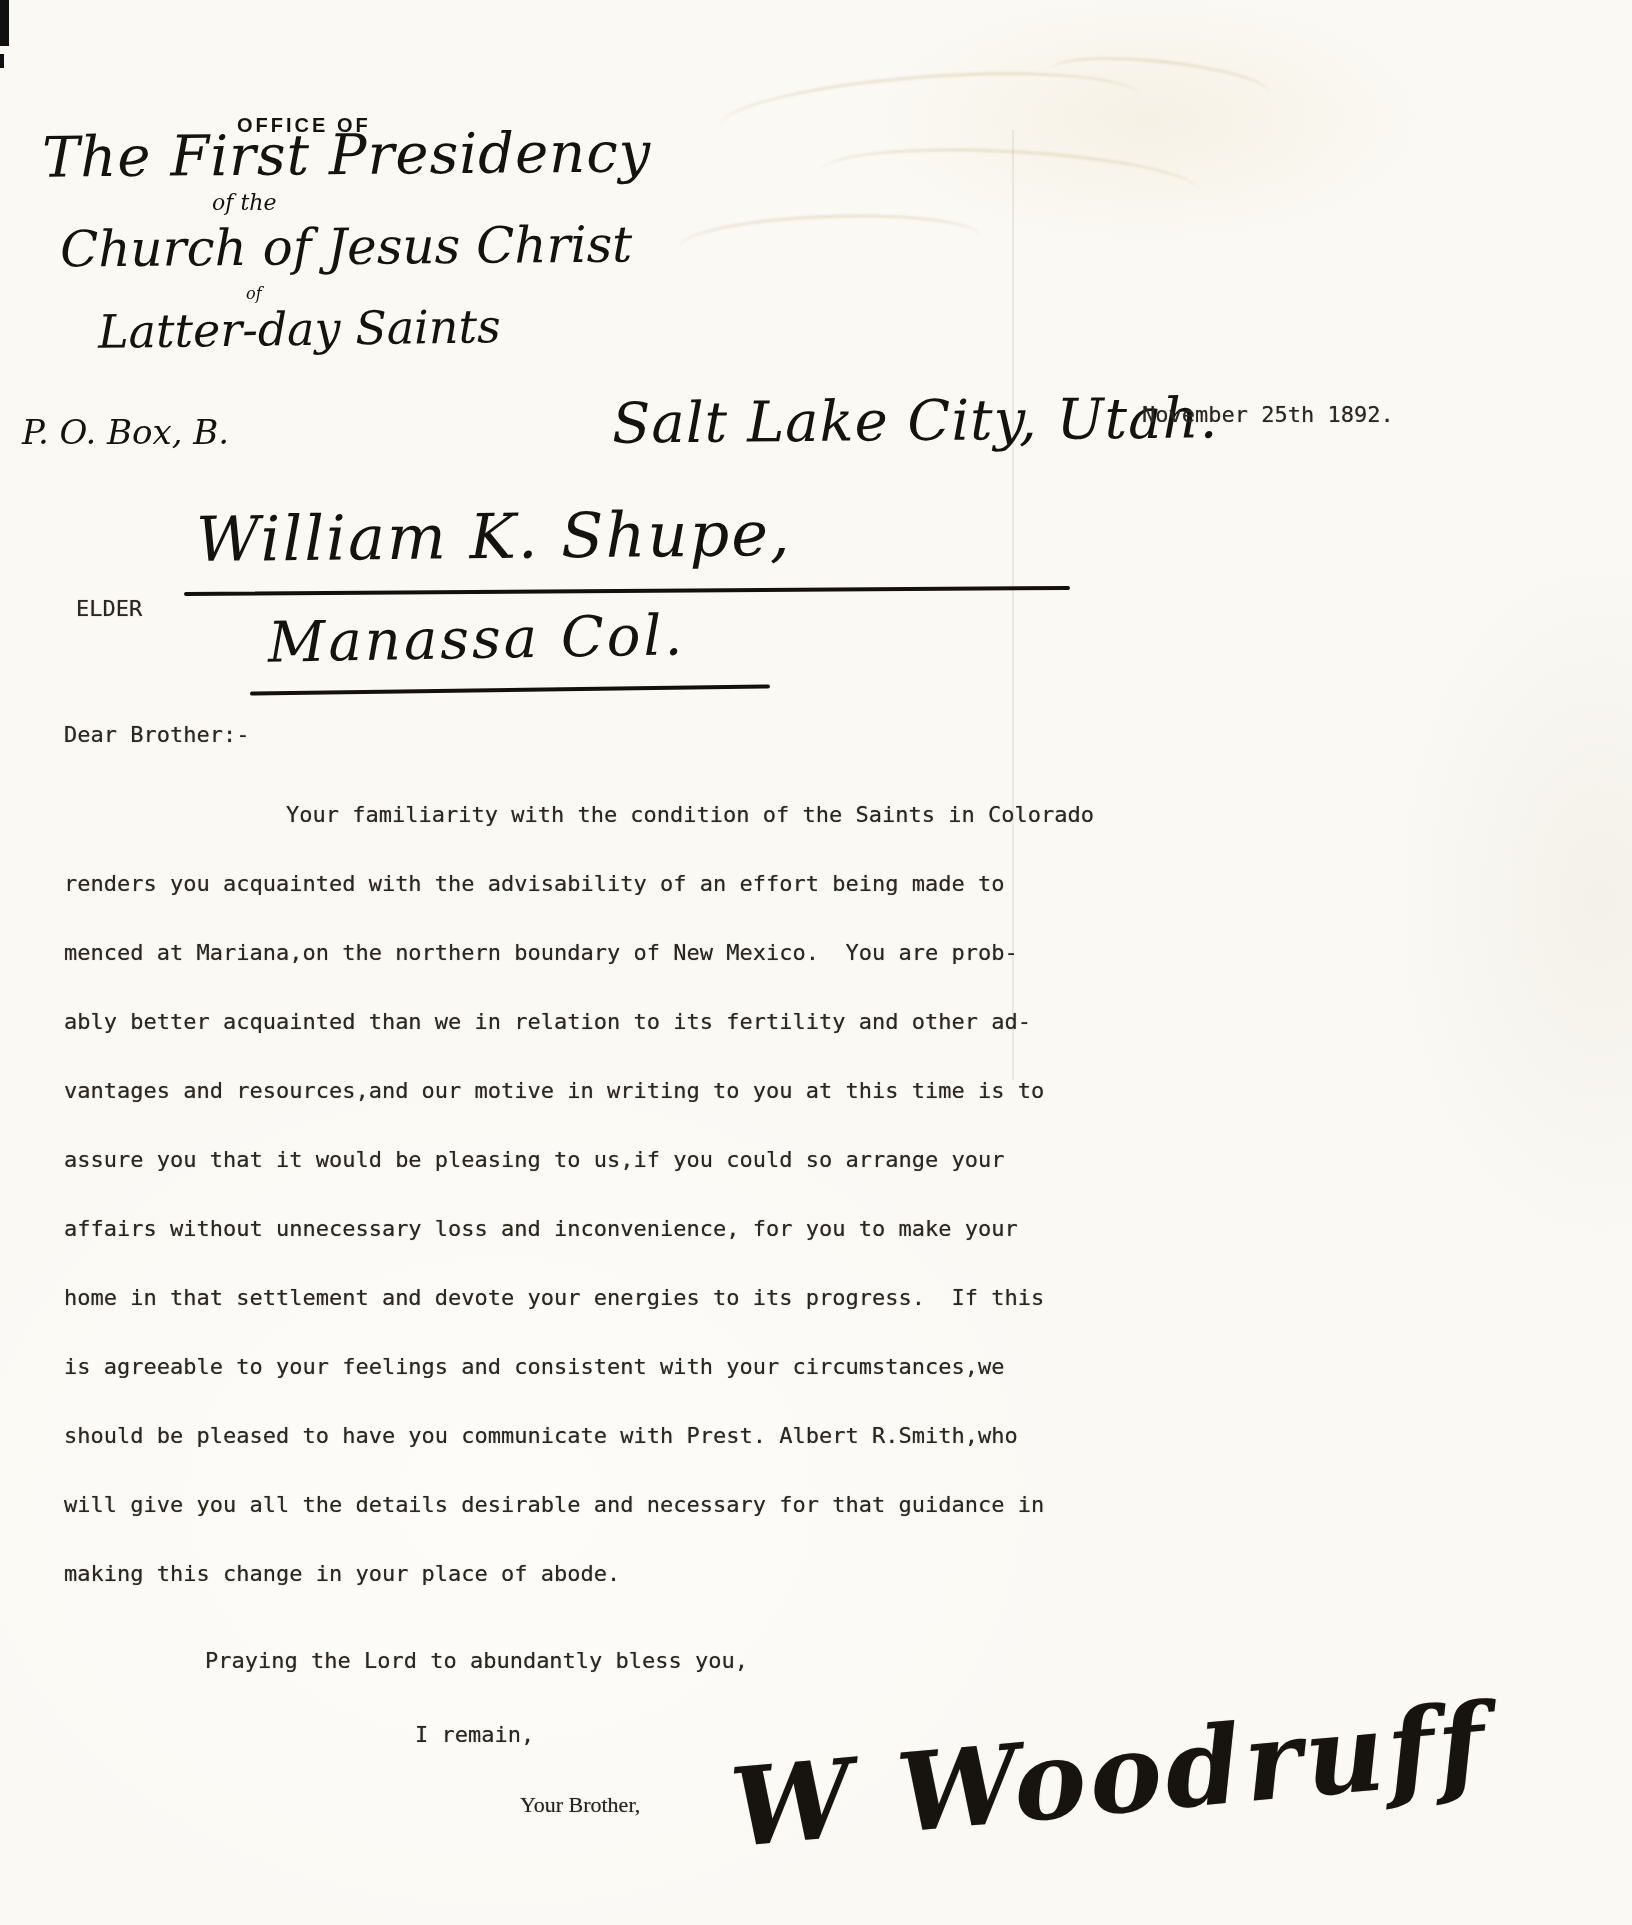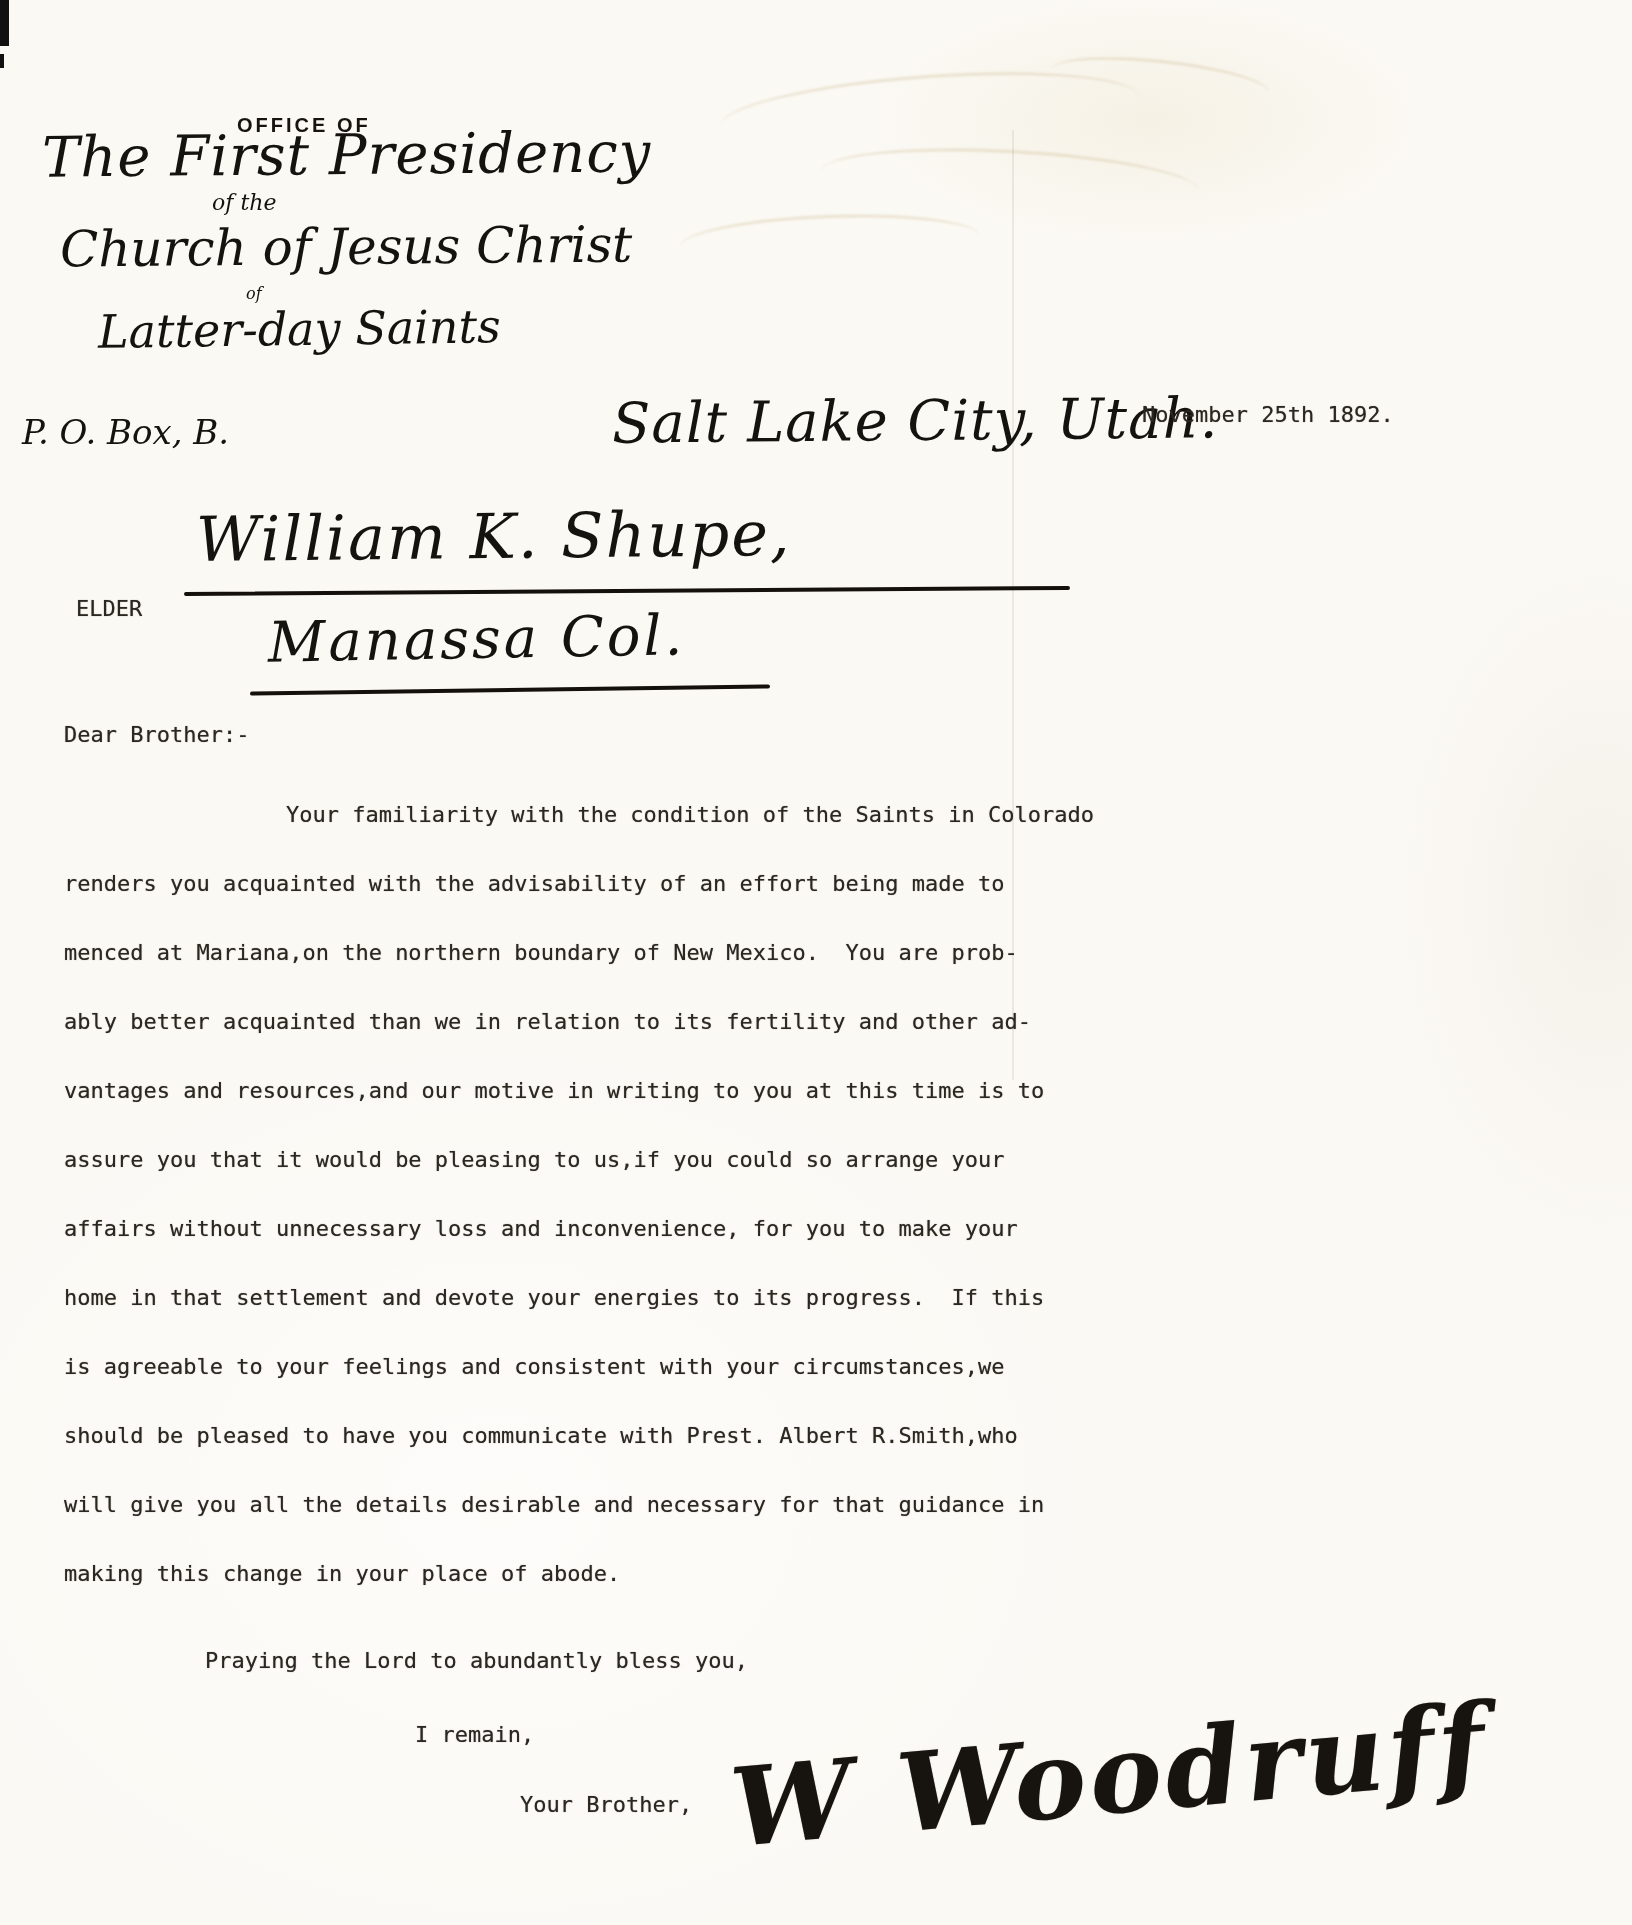--- a/index.html
+++ b/index.html
@@ -112,16 +112,16 @@
     <div class="tw tline">affairs without unnecessary loss and inconvenience, for you to make your</div>
     <div class="tw tline">home in that settlement and devote your energies to its progress.  If this</div>
     <div class="tw tline">is agreeable to your feelings and consistent with your circumstances,we</div>
     <div class="tw tline">should be pleased to have you communicate with Prest. Albert R.Smith,who</div>
     <div class="tw tline">will give you all the details desirable and necessary for that guidance in</div>
     <div class="tw tline">making this change in your place of abode.</div>
   </div>
 
   <div class="abs tw" style="left:205px;top:1648px;">Praying the Lord to abundantly bless you,</div>
   <div class="abs tw" style="left:415px;top:1722px;">I remain,</div>
-  <div class="abs tw" style="left:520px;top:1792px;">Your Brother,</div>
+  <div class="abs tw" style="left:520px;top:1792px;font-family:Liberation Serif, serif;">Your Brother,</div>
   <div class="abs script signature" style="left:730px;top:1712px;">W Woodruff</div>
 
 </div>
 
 </body></html>

